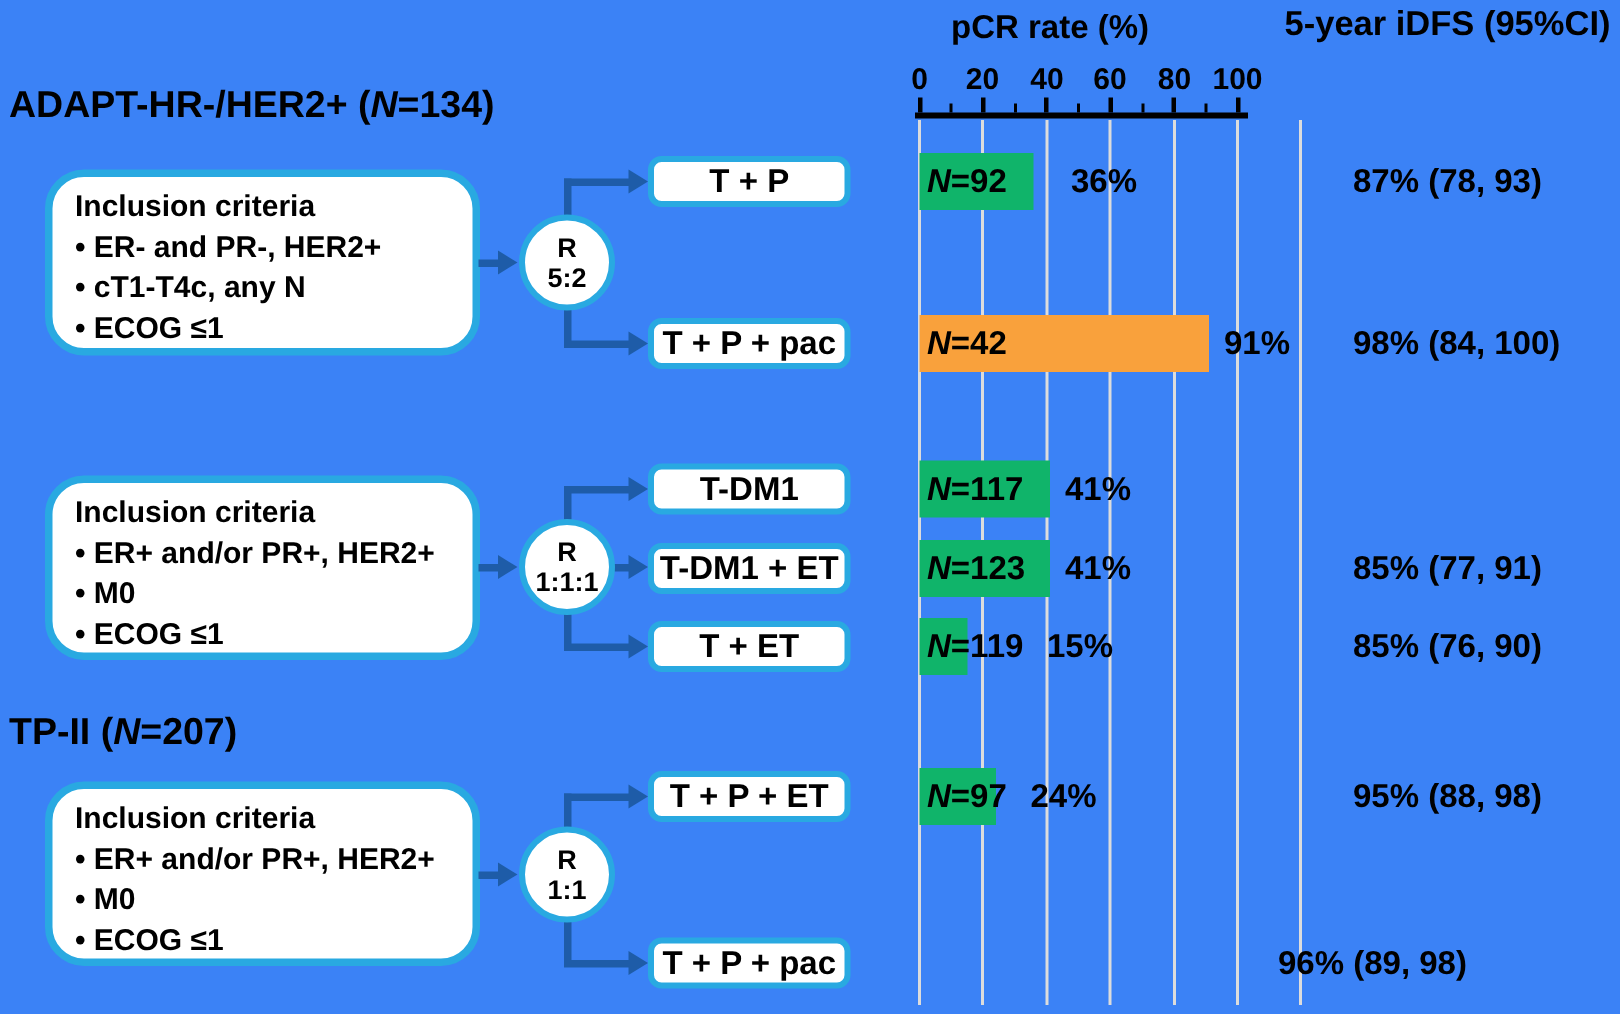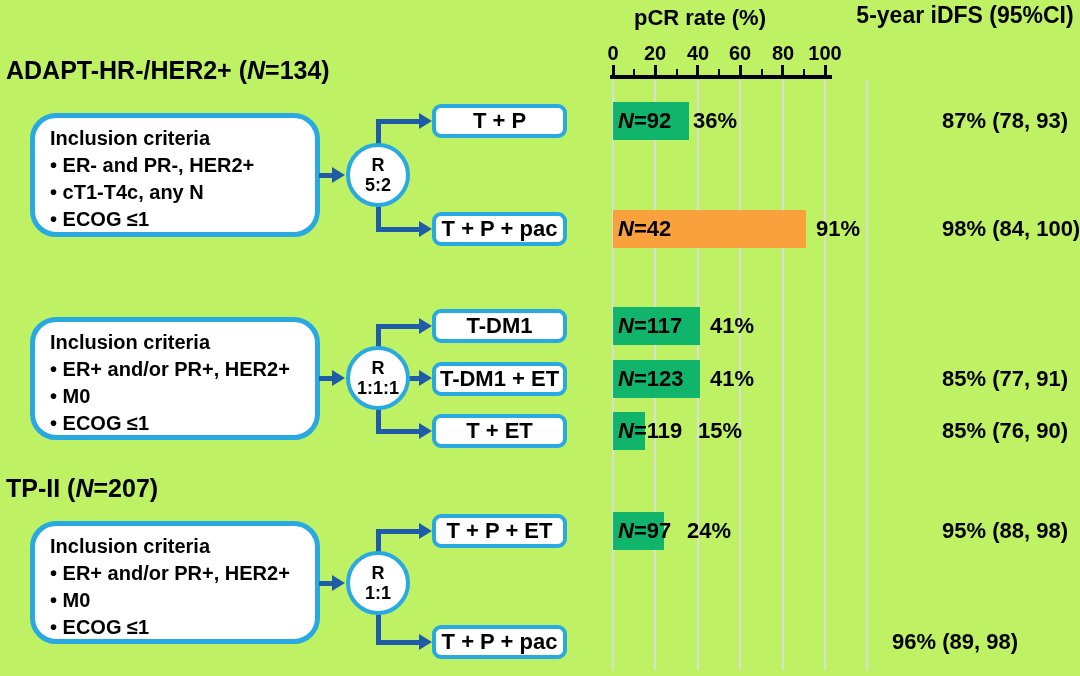--- a/index.html
+++ b/index.html
@@ -1,16 +1,16 @@
 <!DOCTYPE html>
 <html style="--lb: #29A9E1; --db: #1E5CA8; --gl: #DCDCDC;"><head>
 <meta charset="utf-8">
 <style>
   html,body{margin:0;padding:0;background:#fff;}
-  .canvas{position:relative;width:1080px;height:676px;background:#bef264;overflow:hidden;
+  .canvas{position:relative;width:1080px;height:676px;background:#3b82f6;overflow:hidden;
           font-family:"Liberation Sans",sans-serif;color:#000;}
   .hdr{position:absolute;font-weight:bold;font-size:22px;text-align:center;white-space:nowrap;}
   .title{position:absolute;font-weight:bold;font-size:25px;white-space:nowrap;}
   .it{font-style:italic;}
   .crit-box{position:absolute;border:5px solid var(--lb);border-radius:26px;background:#fff;
             box-sizing:border-box;padding:7px 8px 6px 15px;}
   .crit-h,.crit-l{font-weight:bold;font-size:20px;line-height:27px;white-space:nowrap;}
   .rand{position:absolute;width:64px;height:64px;border:4px solid var(--lb);border-radius:50%;
         background:#fff;box-sizing:border-box;display:flex;flex-direction:column;align-items:center;
         justify-content:center;font-weight:bold;font-size:18px;line-height:20px;z-index:3;}
@@ -23,21 +23,21 @@
   .axis-line{position:absolute;background:#000;}
   .tick{position:absolute;background:#000;}
   .tick-lbl{position:absolute;width:60px;text-align:center;font-weight:bold;font-size:20px;}
   .grid{position:absolute;width:2px;background:var(--gl);z-index:0;}
   .bar-row{position:absolute;height:38px;width:330px;z-index:1;}
   .bar{position:absolute;left:0;top:0;height:38px;}
   .bar-n{position:absolute;left:5px;top:0;height:50px;line-height:38px;font-weight:bold;
          font-size:22px;white-space:nowrap;}
   .bar-pct{position:absolute;top:0;height:38px;line-height:38px;font-weight:bold;font-size:22px;
            white-space:nowrap;}
-  .idfs{position:absolute;font-weight:bold;font-size:22px;white-space:nowrap;margin-left:40px;}
+  .idfs{position:absolute;font-weight:bold;font-size:22px;white-space:nowrap;}
 </style>
 </head>
 <body>
 
 <div class="canvas">
 
   <div class="hdr" style="left:590px;top:5px;width:220px">pCR rate (%)</div>
   <div class="hdr" style="left:850px;top:2px;width:230px;font-size:23px">5-year iDFS (95%CI)</div>
 
   <div class="tick-lbl" style="left:583px;top:42px">0</div>
@@ -95,21 +95,21 @@
   <div class="line" style="left:376px;top:204px;width:5px;height:28px"></div>
   <div class="line" style="left:376px;top:227px;width:44px;height:5px"></div>
   <div class="ah" style="left:419px;top:221px"></div>
   <div class="arm" style="left:432px;top:212px">
       <span>T + P + pac</span>
     </div>
 
   <div class="bar-row" style="left:613px;top:102px">
     <div class="bar" style="width: 76px; background: rgb(16, 180, 106);"></div>
     <div class="bar-n"><span class="it">N</span><span>=92</span></div>
-    <div class="bar-pct" style="left: 80px;">36%</div>
+    <div class="bar-pct" style="left: 101px;">36%</div>
   </div>
   <div class="bar-row" style="left:613px;top:210px">
     <div class="bar" style="width: 193px; background: rgb(249, 161, 60);"></div>
     <div class="bar-n"><span class="it">N</span><span>=42</span></div>
     <div class="bar-pct" style="left: 203px;">91%</div>
   </div>
 
   <div class="idfs" style="left:902px;top:108px">87% (78, 93)</div>
   <div class="idfs" style="left:902px;top:216px">98% (84, 100)</div>
 

